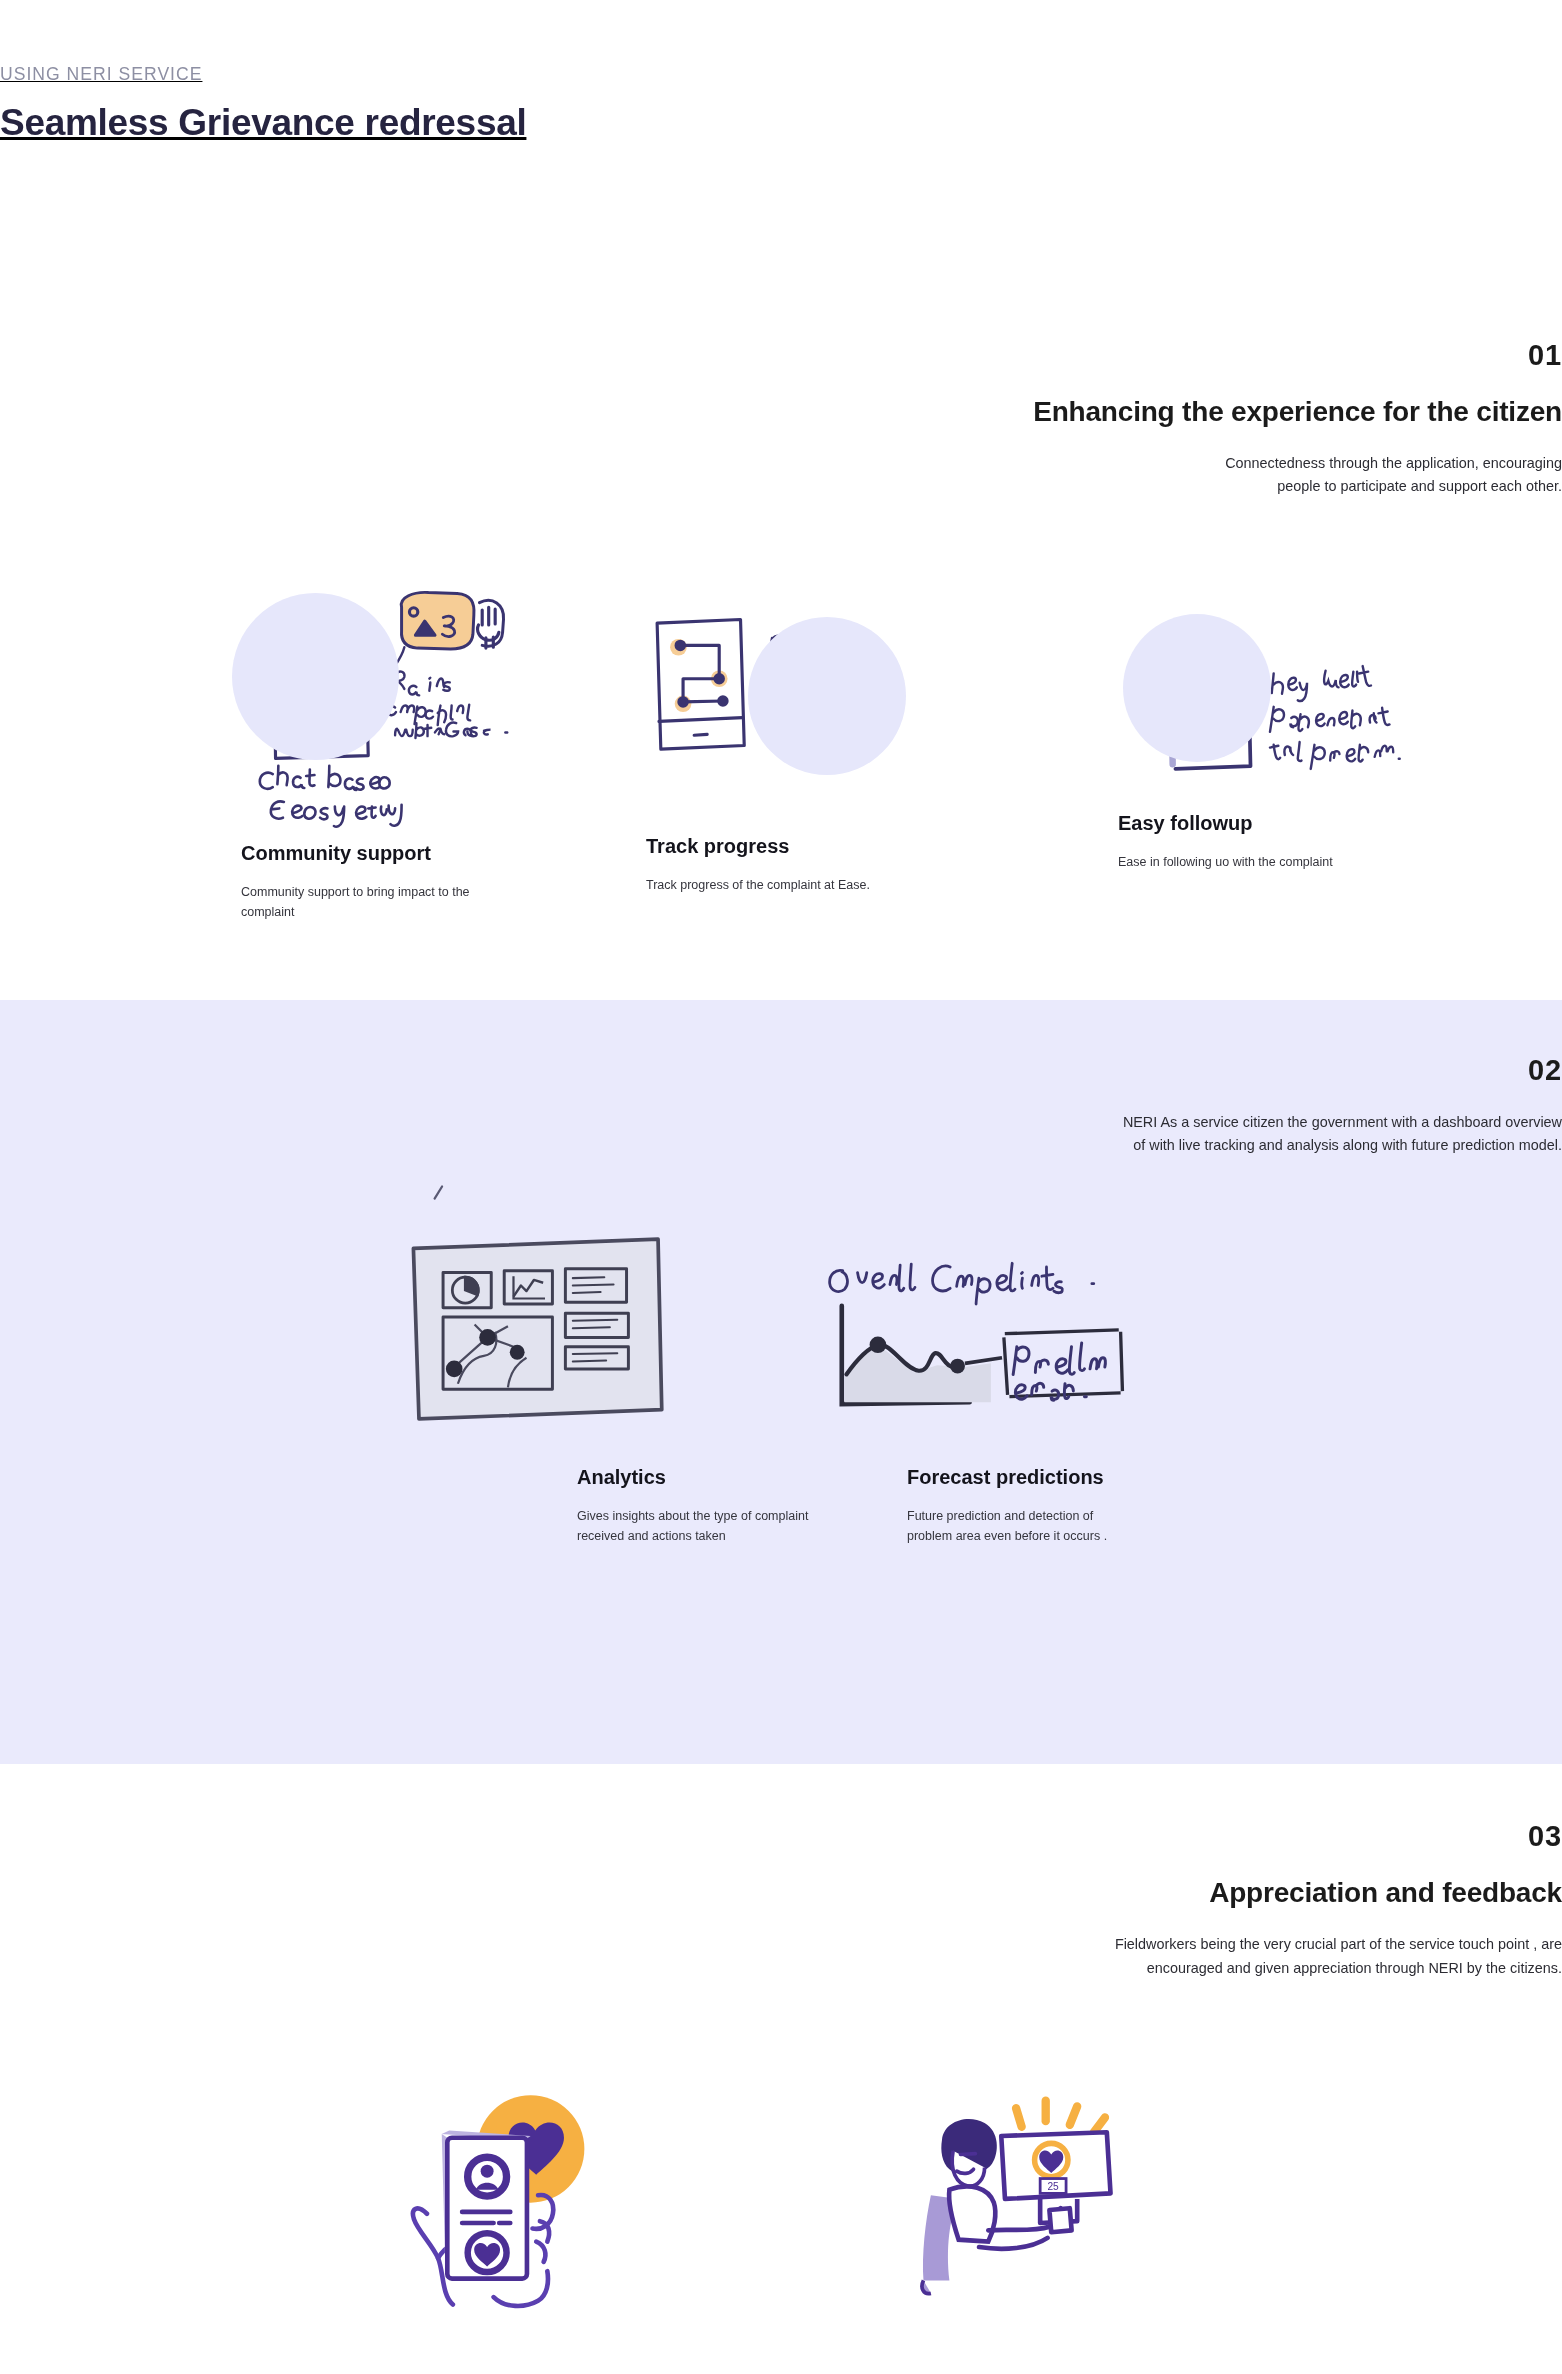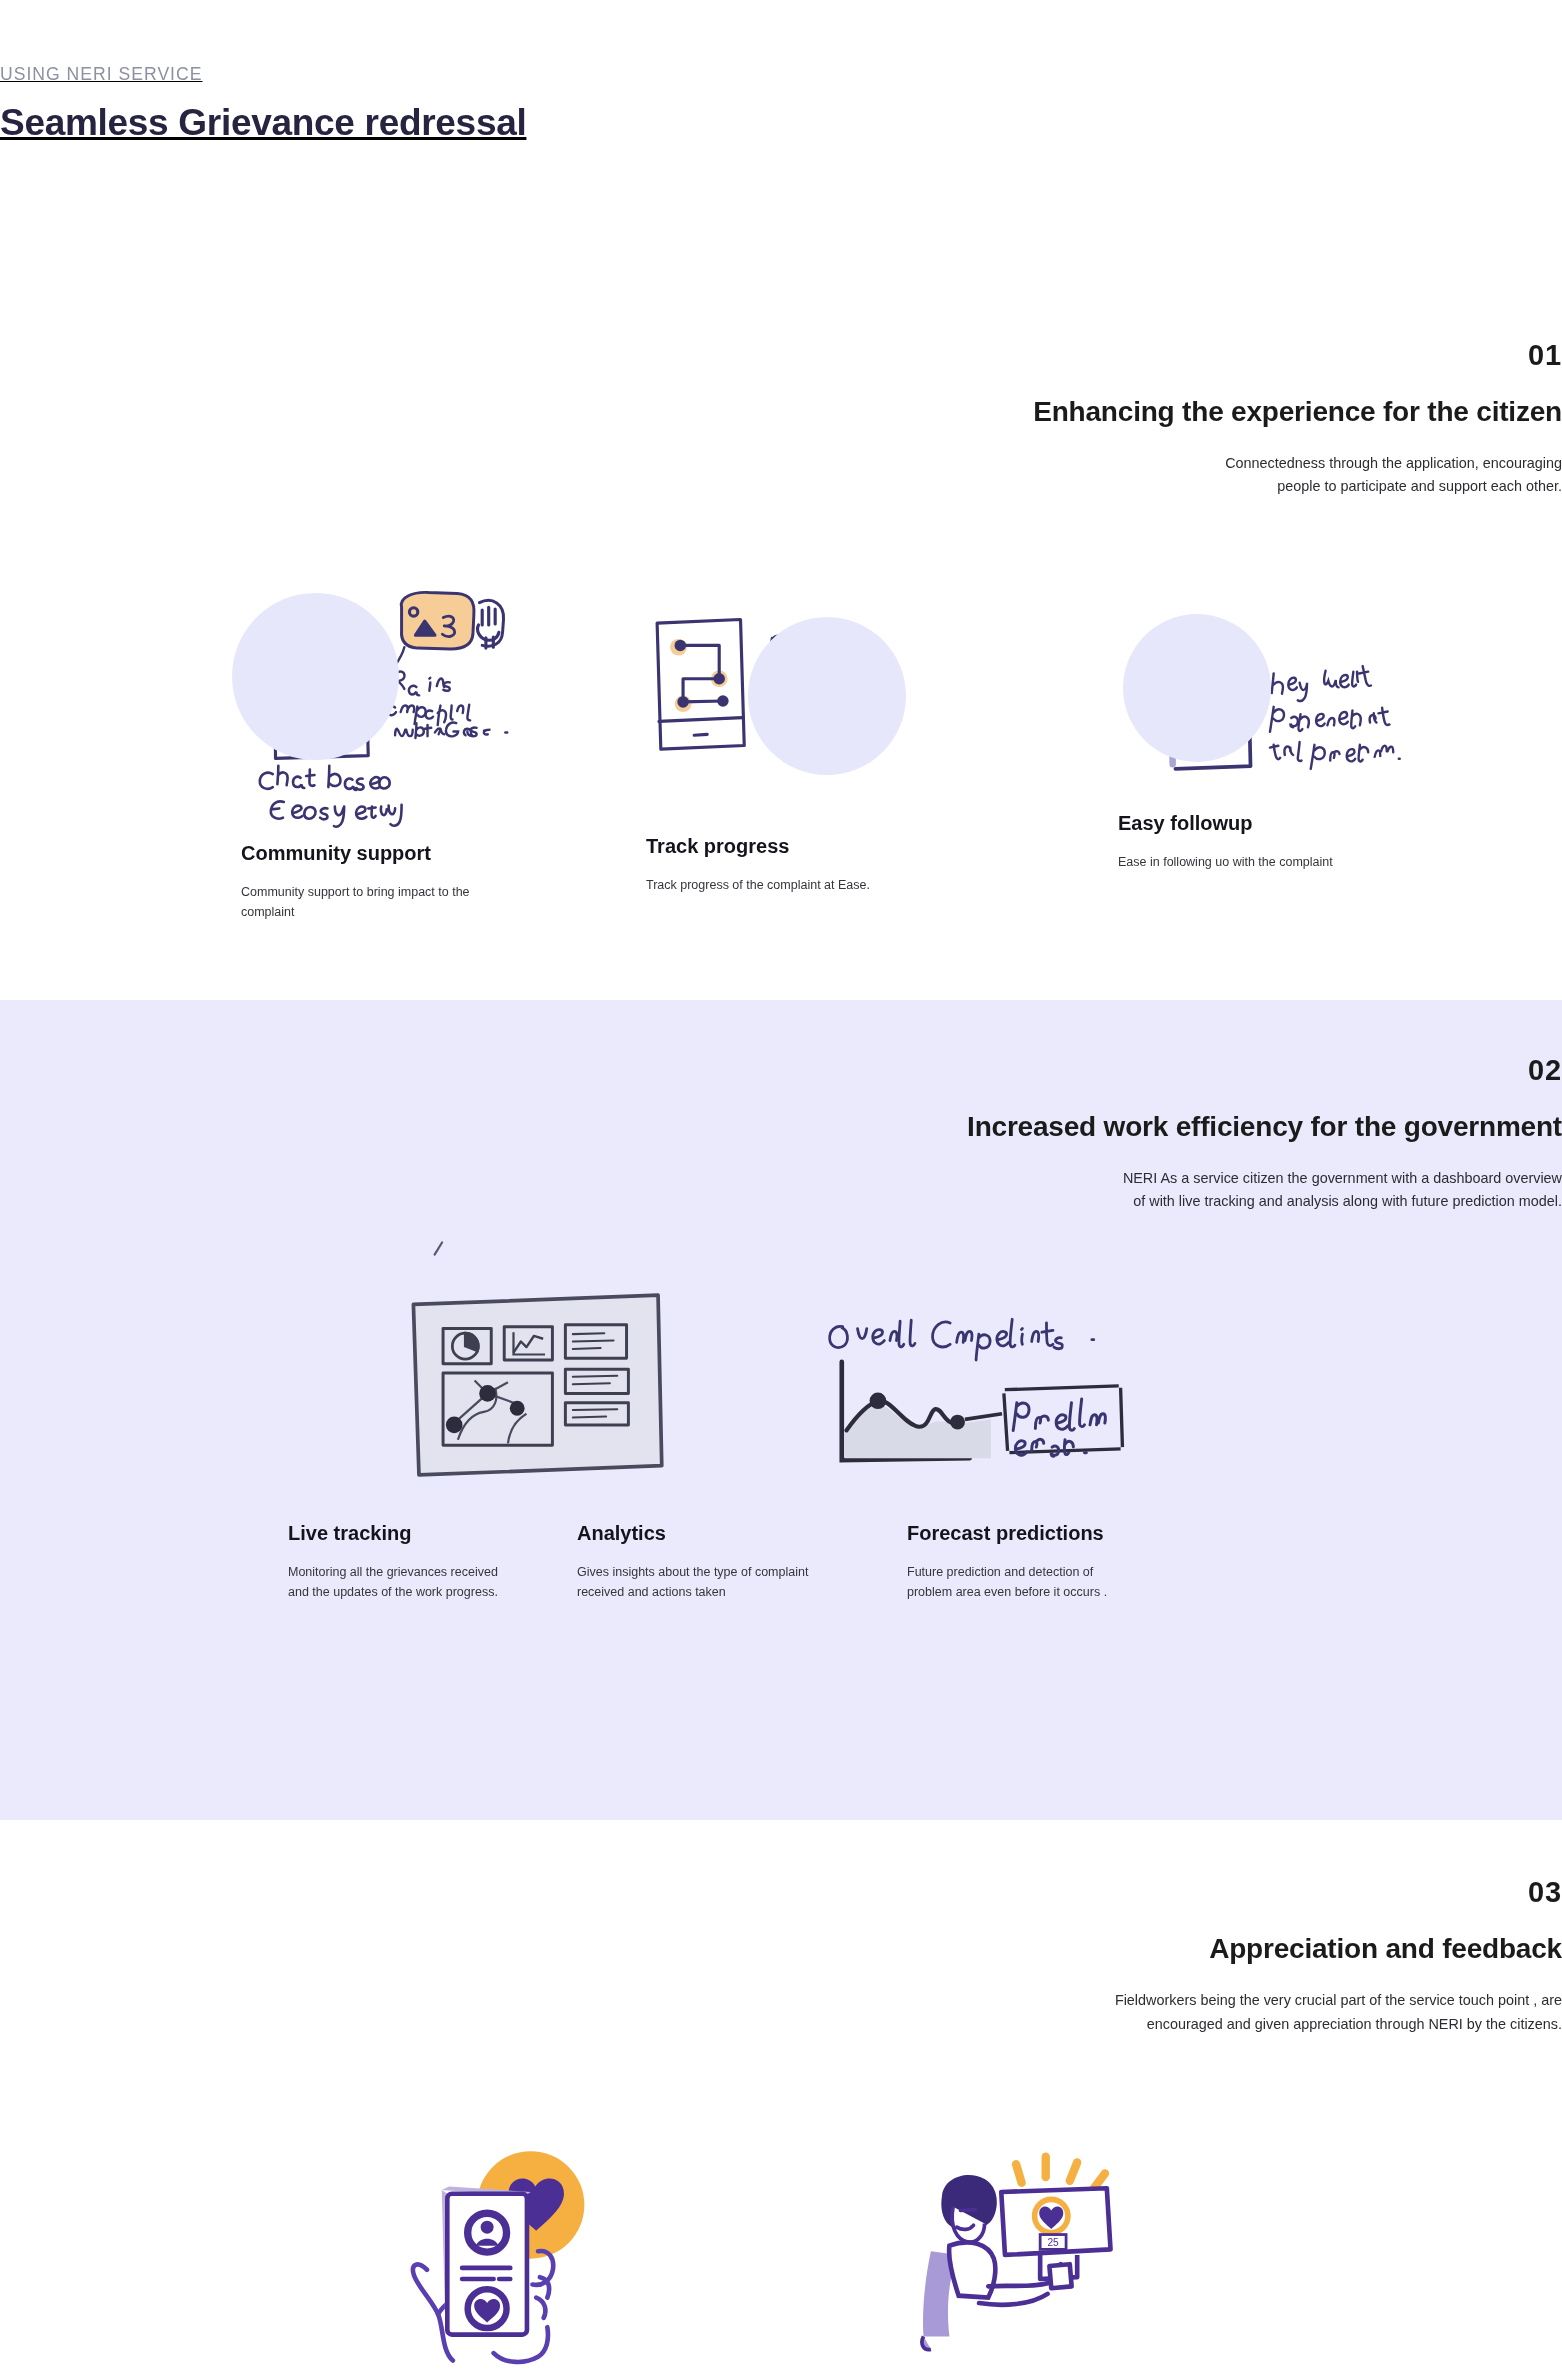--- a/index.html
+++ b/index.html
@@ -304,21 +304,20 @@
           <div class="card-desc">Ease in following uo with the complaint</div>
         </div>
       </div>
 
     </div>
   </section>
 
   <section class="section tinted" id="s2">
     <div class="sec-head">
       <div class="sec-number">02</div>
-      <h2 class="sec-title">Increased work efficiency for the government</h2>
       <p class="sec-desc">
         <span>NERI As a service citizen the government with a dashboard overview</span><br>
         <span>of with live tracking and analysis along with future prediction model.</span>
       </p>
     </div>
 
     <div class="cards" style="height:519px; margin-top:32px;">
 
       <svg style="position:absolute; left:429px; top:-9.3px;" width="28" height="28" viewBox="0 0 30 30">
         <path d="M6 20 L14 7" stroke="#5a5a74" stroke-width="2.4" stroke-linecap="round" fill="none"></path>
@@ -403,24 +402,20 @@
             <path d="M285 124 c1 -7 2 -11 5 -11 c3 0 3 5 2 11 M294 122 c1 -6 2 -10 5 -10 c3 0 3 5 2 10"></path>
             <path d="M206 150 c5 -1 9 -3 9 -6 c0 -3 -5 -4 -8 -1 c-4 4 -3 11 1 13 c3 2 7 0 9 -3"></path>
             <path d="M222 152 c0 -7 1 -10 4 -10 c2 0 2 3 1 6 M228 141 c3 -3 7 -1 7 3"></path>
             <path d="M244 148 c4 -3 8 0 7 5 c-1 5 -7 5 -8 1 c0 3 1 4 3 4"></path>
             <path d="M258 140 c-1 9 -1 13 0 15 c1 2 3 1 4 -1 M258 145 c4 -6 9 -3 9 3"></path>
             <path d="M279 154 l2 0"></path>
           </g>
         </svg>
       </div>
 
-      <div class="card" style="left:288px; top:275px; width:250px;">
-        <div class="card-title">Live tracking</div>
-        <div class="card-desc">Monitoring all the grievances received and the updates of the work progress.</div>
-      </div>
       <div class="card" style="left:577px; top:275px; width:250px;">
         <div class="card-title">Analytics</div>
         <div class="card-desc">Gives insights about the type of complaint received and actions taken</div>
       </div>
       <div class="card" style="left:907px; top:275px; width:250px;">
         <div class="card-title">Forecast  predictions</div>
         <div class="card-desc">Future prediction and detection of problem area even before it occurs .</div>
       </div>
 
     </div>

